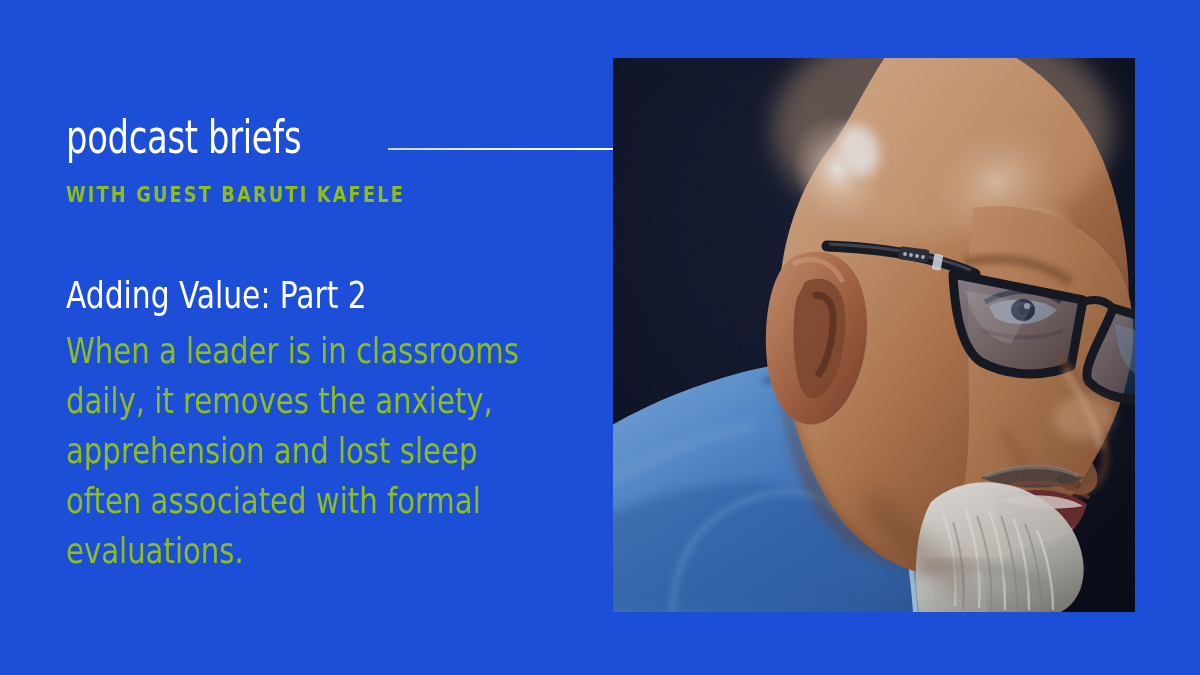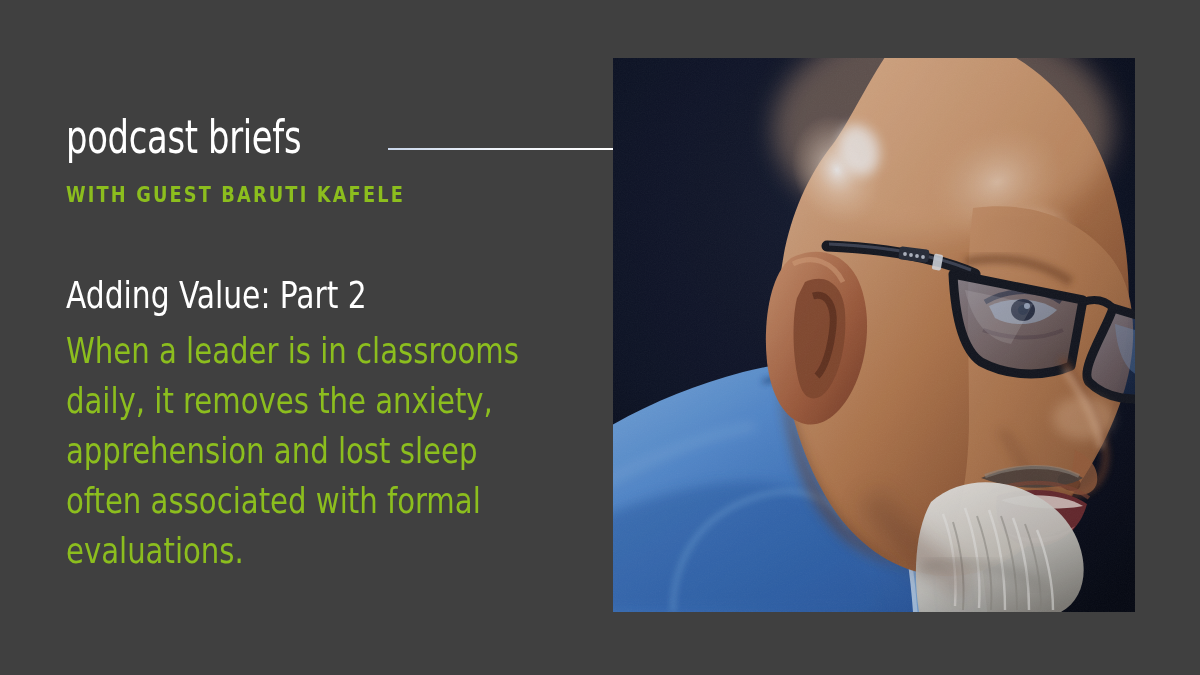--- a/index.html
+++ b/index.html
@@ -8,21 +8,21 @@
     background: #000;
   }
   body {
     font-family: "Liberation Sans", sans-serif;
   }
   #slide {
     position: relative;
     width: 1200px;
     height: 675px;
     overflow: hidden;
-    background: #404040;
+    background: #1d4ed8;
   }
 
   
   .text-col {
     position: absolute;
     left: 66px;
     top: 0;
     width: 540px;
     height: 675px;
   }

